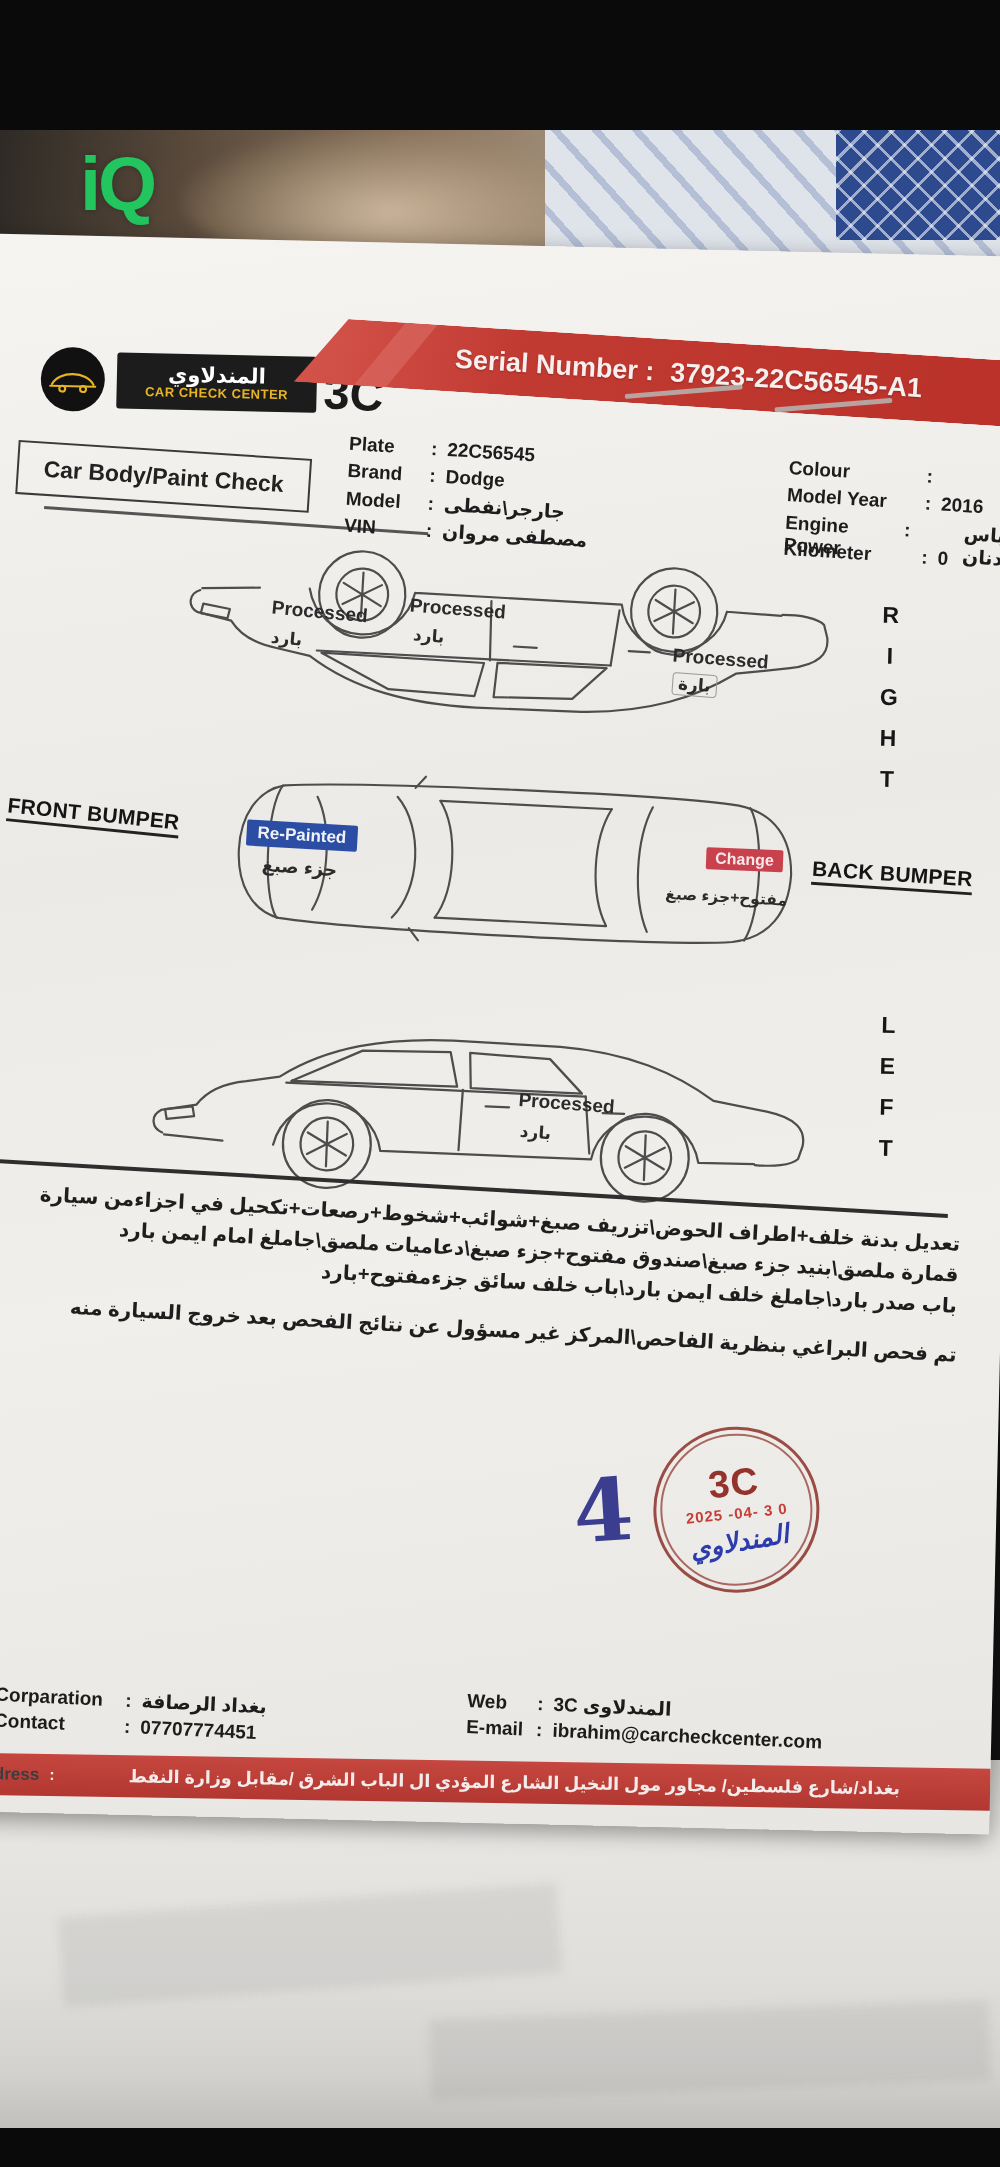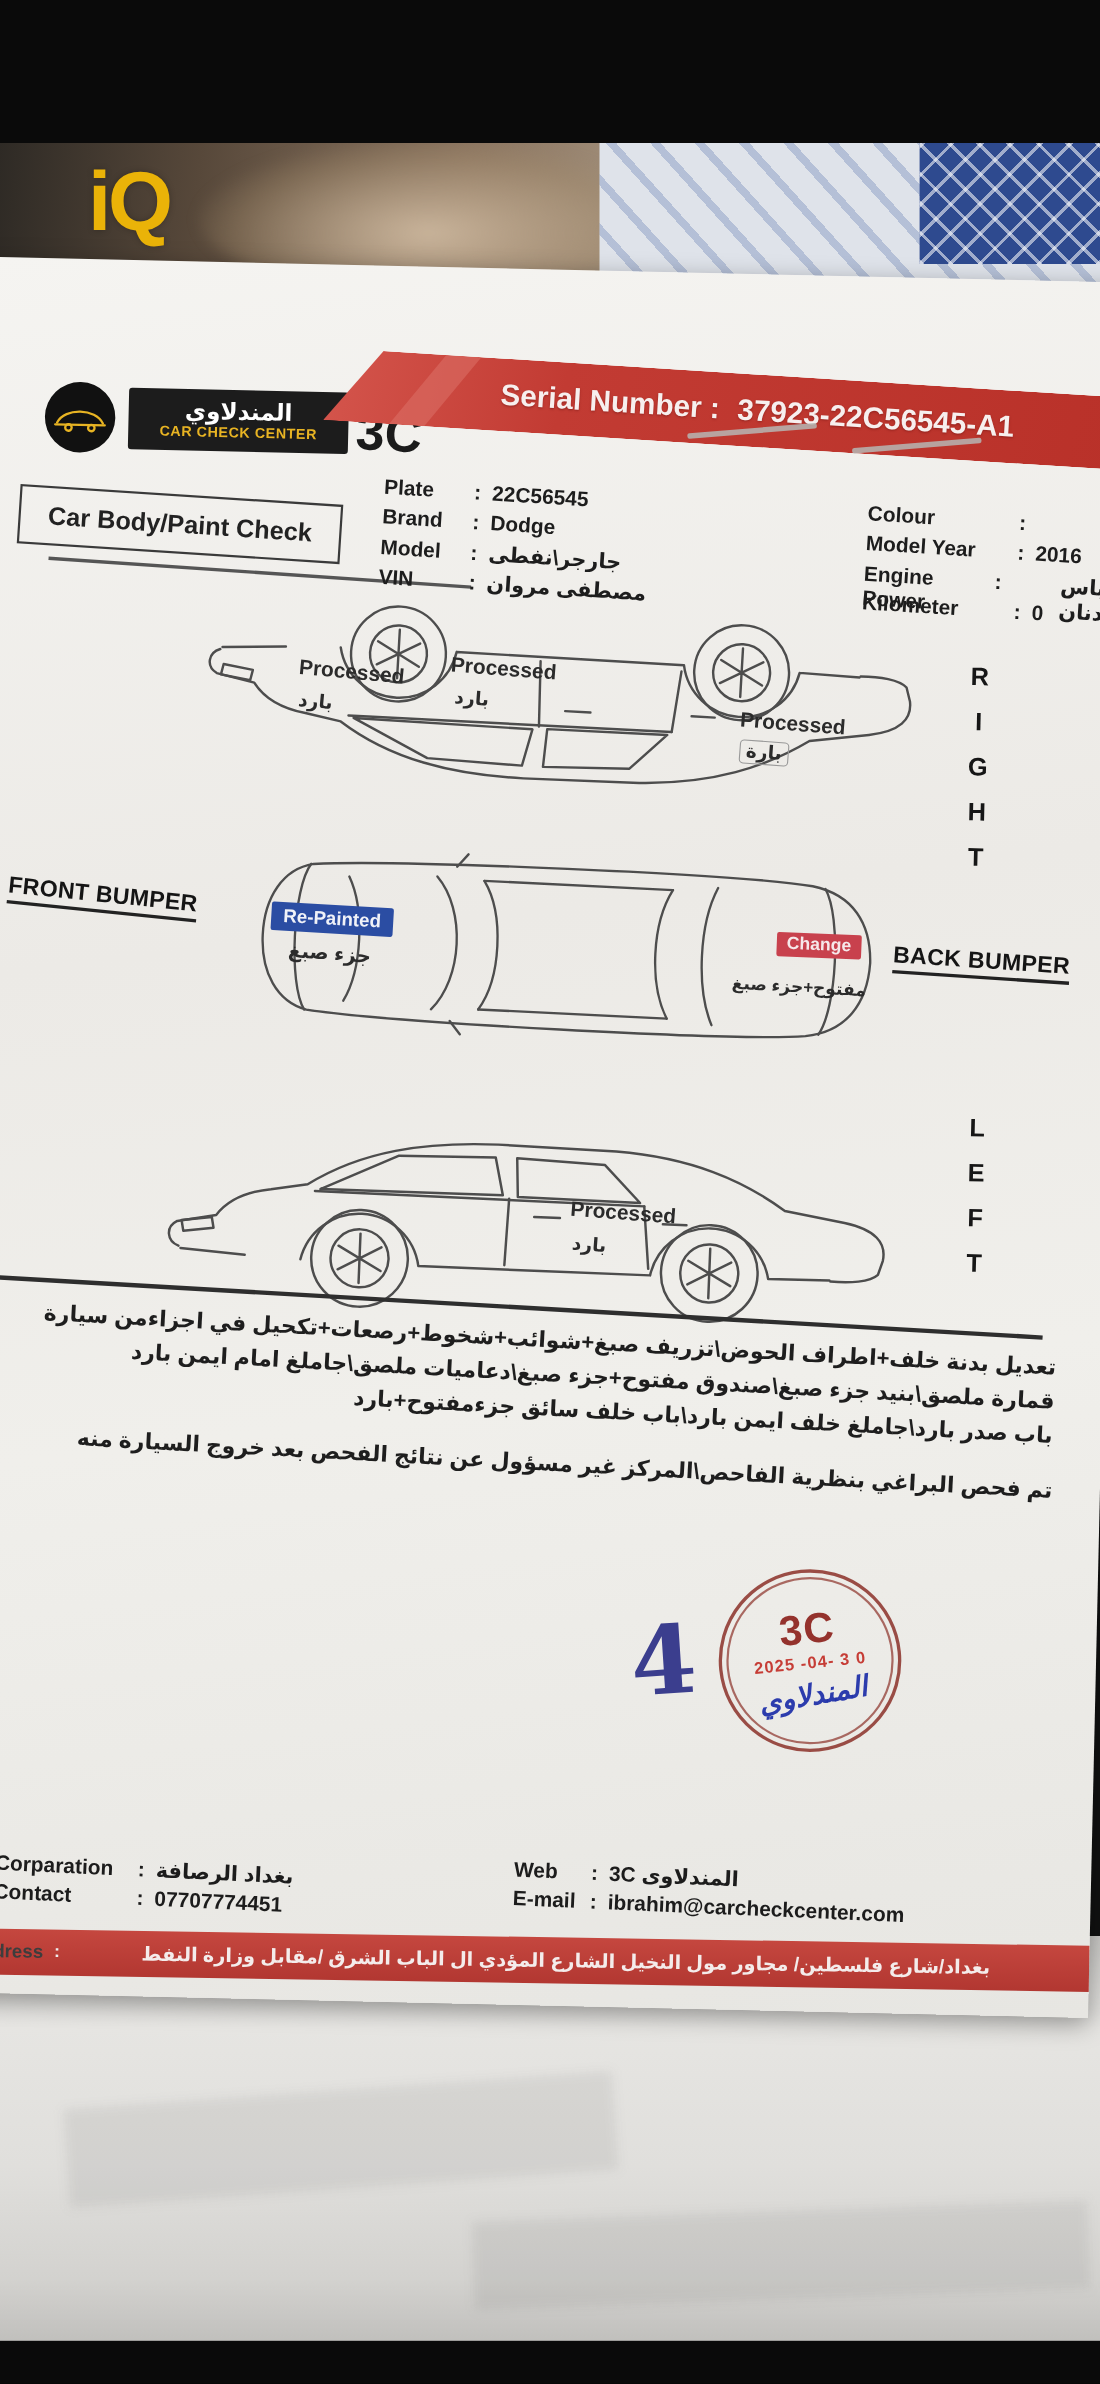--- a/index.html
+++ b/index.html
@@ -10,21 +10,21 @@
   
   .backdrop{left:0;top:118px;width:1000px;height:240px;
     background:linear-gradient(95deg,#2e2a25 0%,#57483a 18%,#8a7460 42%,#a3917c 58%,#b7a896 72%,#c9c2b4 100%);}
   .blanket-blob{left:180px;top:128px;width:420px;height:140px;border-radius:50%;
     background:radial-gradient(ellipse at 50% 60%,#c9b49b 0%,#a8906f55 60%,transparent 75%);filter:blur(6px);}
   .fabric{left:545px;top:118px;width:455px;height:185px;background:#dfe3ea;
     background-image:repeating-linear-gradient(48deg,rgba(70,100,165,.28) 0 7px,transparent 7px 30px);}
   .navy-patch{left:836px;top:118px;width:164px;height:122px;background:#2e4a8f;
     background-image:repeating-linear-gradient(45deg,rgba(255,255,255,.55) 0 3px,transparent 3px 19px),
                      repeating-linear-gradient(-45deg,rgba(255,255,255,.55) 0 3px,transparent 3px 19px);}
-  .iq-mark{left:80px;top:140px;font-size:76px;font-weight:800;color:#eab308;letter-spacing:-3px;
+  .iq-mark{left:80px;top:140px;font-size:76px;font-weight:800;color:#22c55e;letter-spacing:-3px;
     text-shadow:0 0 6px rgba(0,0,0,.25);z-index:2;}
 
   .under-paper{left:0;top:1760px;width:1000px;height:380px;
     background:linear-gradient(180deg,#c9c8c5 0%,#e6e5e2 22%,#e0dfdc 55%,#d3d2cf 82%,#bdbcb9 100%);}
   .streak{background:rgba(90,90,90,.10);filter:blur(5px);}
   .bar-top{left:0;top:0;width:1000px;height:130px;background:#0a0a0a;z-index:6;}
   .bar-bottom{left:0;top:2128px;width:1000px;height:39px;background:#0a0a0a;z-index:6;}
 
   
   .paper{left:-20px;top:245px;width:1045px;height:1578px;z-index:3;

